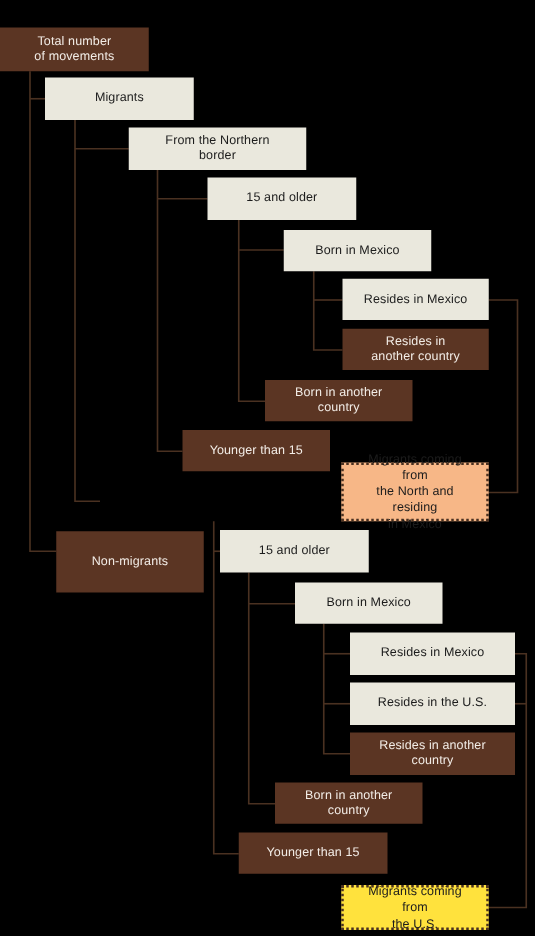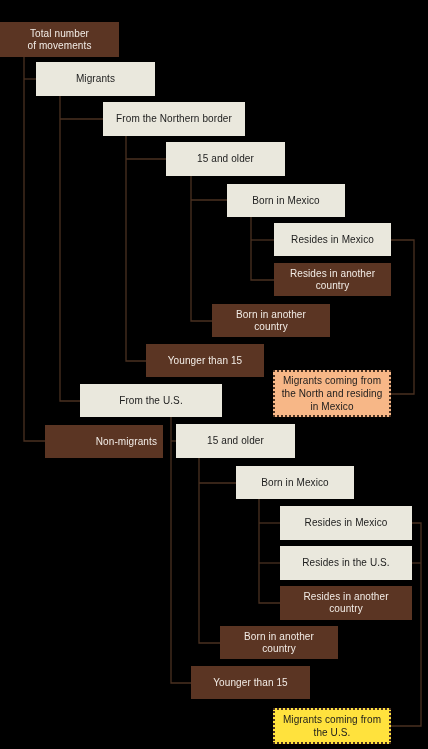--- a/index.html
+++ b/index.html
@@ -28,21 +28,21 @@
   .node {
     position: absolute;
     box-sizing: border-box;
     display: flex;
     align-items: center;
     justify-content: center;
     text-align: center;
     font-size: 10px;
     line-height: 12px;
     letter-spacing: 0.1px;
-    padding: 2px 6px;
+    padding: 2px 16px;
     z-index: 2;
   }
   .node.light {
     background: #eae8dd;
     color: #1c1c1c;
   }
   .node.dark {
     background: #5b3523;
     color: #f2ece6;
   }
@@ -108,24 +108,21 @@
     </div>
     <div class="node dark" style="left: 212px; top: 304px; width: 118px; height: 33px;">
       <span>Born in another country</span>
     </div>
     <div class="node dark" style="left: 146px; top: 344px; width: 118px; height: 33px;">
       <span>Younger than 15</span>
     </div>
     <div class="node highlight-orange" style="left: 273px; top: 370px; width: 118px; height: 47px;">
       <span>Migrants coming from<br>the North and residing<br>in Mexico</span>
     </div>
-    <div class="node light" style="left: 80px; top: 384px; width: 142px; height: 33px;">
-      <span>From the U.S.</span>
-    </div>
-    <div class="node dark" style="left: 45px; top: 425px; width: 118px; height: 33px; justify-content: flex-end;">
+    <div class="node dark" style="left: 45px; top: 425px; width: 118px; height: 49px;">
       <span>Non-migrants</span>
     </div>
     <div class="node light" style="left: 176px; top: 424px; width: 119px; height: 34px;">
       <span>15 and older</span>
     </div>
     <div class="node light" style="left: 236px; top: 466px; width: 118px; height: 33px;">
       <span>Born in Mexico</span>
     </div>
     <div class="node light" style="left: 280px; top: 506px; width: 132px; height: 34px;">
       <span>Resides in Mexico</span>

